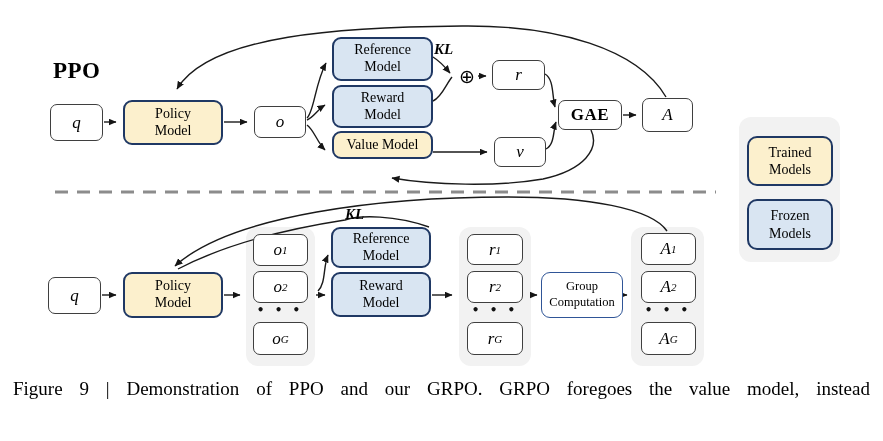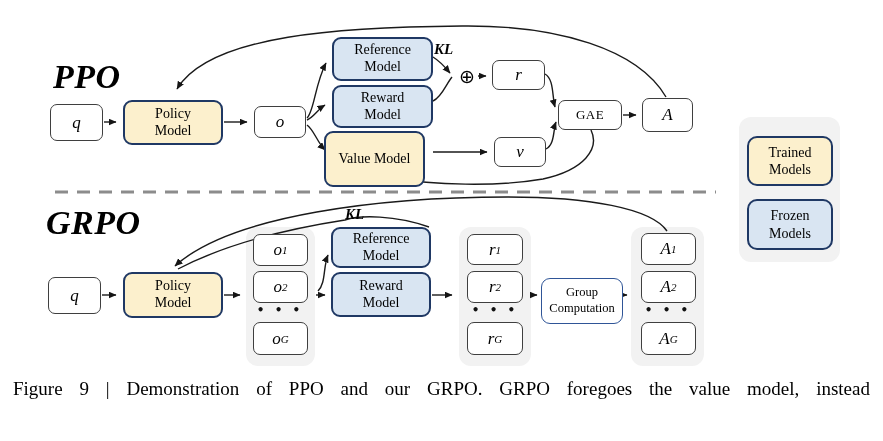--- a/index.html
+++ b/index.html
@@ -11,30 +11,30 @@
   svg.layer { position:absolute; left:0; top:0; }
   .box {
     position:absolute; display:flex; align-items:center; justify-content:center;
     text-align:center; box-sizing:border-box; background:#fff;
   }
   .model { border:2px solid var(--navy,#1F3864); border-radius:9px; font-size:14px; line-height:1.2; }
   .model .wrap, .legendbox .wrap { display:inline-block; max-width:72px; }
   .trained { background:var(--trained-fill,#FCF0CD); }
   .frozen  { background:var(--frozen-fill,#D9E5F2); }
   .plain { border:1.4px solid var(--box-border,#3F3F3F); border-radius:7px; font-size:17px; }
-  .group { border:1.6px solid var(--group-border,#2F5597); border-radius:9px; font-size:12.5px; line-height:1.25;margin-top:6px; }
+  .group { border:1.6px solid var(--group-border,#2F5597); border-radius:9px; font-size:12.5px; line-height:1.25; }
   .group .wrap { display:inline-block; max-width:78px; }
   .math { font-style:italic; }
   .box sub { font-size:11px; line-height:0; font-style:italic; }
-  .title { position:absolute; font-weight:bold; font-size:34px; letter-spacing:0.5px;font-style:italic; }
+  .title { position:absolute; font-weight:bold; font-size:23px; letter-spacing:0.5px; }
   .kl { position:absolute; font-style:italic; font-size:15px; font-weight:600; }
   .oplus { position:absolute; font-family:"DejaVu Sans",sans-serif; font-size:19px; line-height:1; }
   .dots { position:absolute; text-align:center; font-family:"DejaVu Sans",sans-serif;
           font-weight:bold; font-size:12px; letter-spacing:3px; color:#111; }
-  .gae { font-size:13px; letter-spacing:0.5px; }
+  .gae { font-size:17px; letter-spacing:0.5px;font-weight:bold; }
   .legendbox { position:absolute; display:flex; align-items:center; justify-content:center;
     text-align:center; box-sizing:border-box; border:2px solid var(--navy,#1F3864);
     border-radius:10px; font-size:14px; line-height:1.25; }
   .caption { position:absolute; left:13px; top:376px; width:857px; font-size:19px; line-height:25.5px; }
   .caption .j { text-align:justify; text-align-last:justify; }
 </style>
 </head>
 <body>
 
 <div class="root">
@@ -90,39 +90,38 @@
   </div>
   <div class="box plain" style="left:254px;top:106px;width:52px;height:32px">
     <span class="math">o</span>
   </div>
   <div class="box model frozen" style="left:332px;top:37px;width:101px;height:44px">
     <span class="wrap">Reference Model</span>
   </div>
   <div class="box model frozen" style="left:332px;top:85px;width:101px;height:43px">
     <span class="wrap">Reward Model</span>
   </div>
-  <div class="box model trained" style="left:324px;top:131px;width:101px;height:56px">
+  <div class="box model trained" style="left:332px;top:131px;width:101px;height:28px">
     <span class="wrap">Value Model</span>
   </div>
   <div class="kl" style="left:434px;top:41px">KL</div>
   <div class="oplus" style="left:459px;top:67px">⊕</div>
   <div class="box plain" style="left:492px;top:60px;width:53px;height:30px">
     <span class="math">r</span>
   </div>
   <div class="box plain" style="left:494px;top:137px;width:52px;height:30px">
     <span class="math">v</span>
   </div>
   <div class="box plain gae" style="left:558px;top:100px;width:64px;height:30px">
     <span>GAE</span>
   </div>
   <div class="box plain" style="left:642px;top:98px;width:51px;height:34px">
     <span class="math">A</span>
   </div>
 
-  <div class="title" style="left:46px;top:204px">GRPO</div>
   <div class="box plain" style="left:48px;top:277px;width:53px;height:37px">
     <span class="math">q</span>
   </div>
   <div class="box model trained" style="left:123px;top:272px;width:100px;height:46px">
     <span class="wrap">Policy Model</span>
   </div>
 
   <div class="box plain" style="left:253px;top:234px;width:55px;height:32px">
     <span class="math">o</span>
       <sub>1</sub>

